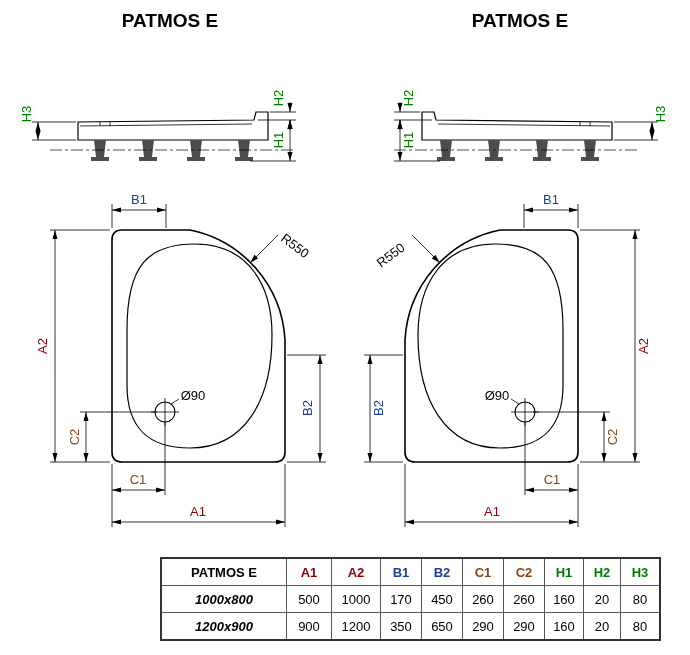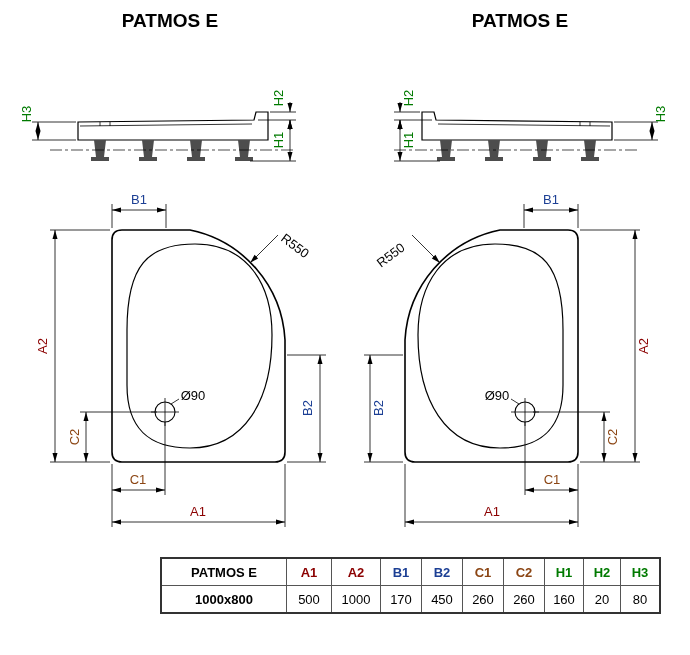--- a/index.html
+++ b/index.html
@@ -33,21 +33,21 @@
   .spec-table th,.spec-table td{
     border:1px solid #555;text-align:center;vertical-align:middle;
     padding:2px 3px;height:22px;font-size:13px;
   }
   .spec-table th{font-weight:bold;}
   .th-model{width:118px;font-size:14px;color:#000;}
   .cA{color:#8b0000;}
   .cB{color:#1c3f94;}
   .cC{color:#8b4513;}
   .cH{color:#007a00;}
-  .model-cell{font-weight:bold;}
+  .model-cell{font-weight:bold;font-style:italic;}
   .w38{width:38px;} .w42{width:42px;} .w34{width:34px;} .w32{width:32px;} .w30{width:30px;}
 </style>
 </head>
 <body>
 
 <div class="title title-left">
   <div>PATMOS E</div>
 </div>
 <div class="title title-right">
   <div>PATMOS E</div>
@@ -262,14 +262,26 @@
       <td>500</td>
       <td>1000</td>
       <td>170</td>
       <td>450</td>
       <td>260</td>
       <td>260</td>
       <td>160</td>
       <td>20</td>
       <td>80</td>
     </tr>
+    <tr>
+      <td class="model-cell">1200x900</td>
+      <td>900</td>
+      <td>1200</td>
+      <td>350</td>
+      <td>650</td>
+      <td>290</td>
+      <td>290</td>
+      <td>160</td>
+      <td>20</td>
+      <td>80</td>
+    </tr>
   </tbody>
 </table>
 
 </body></html>

